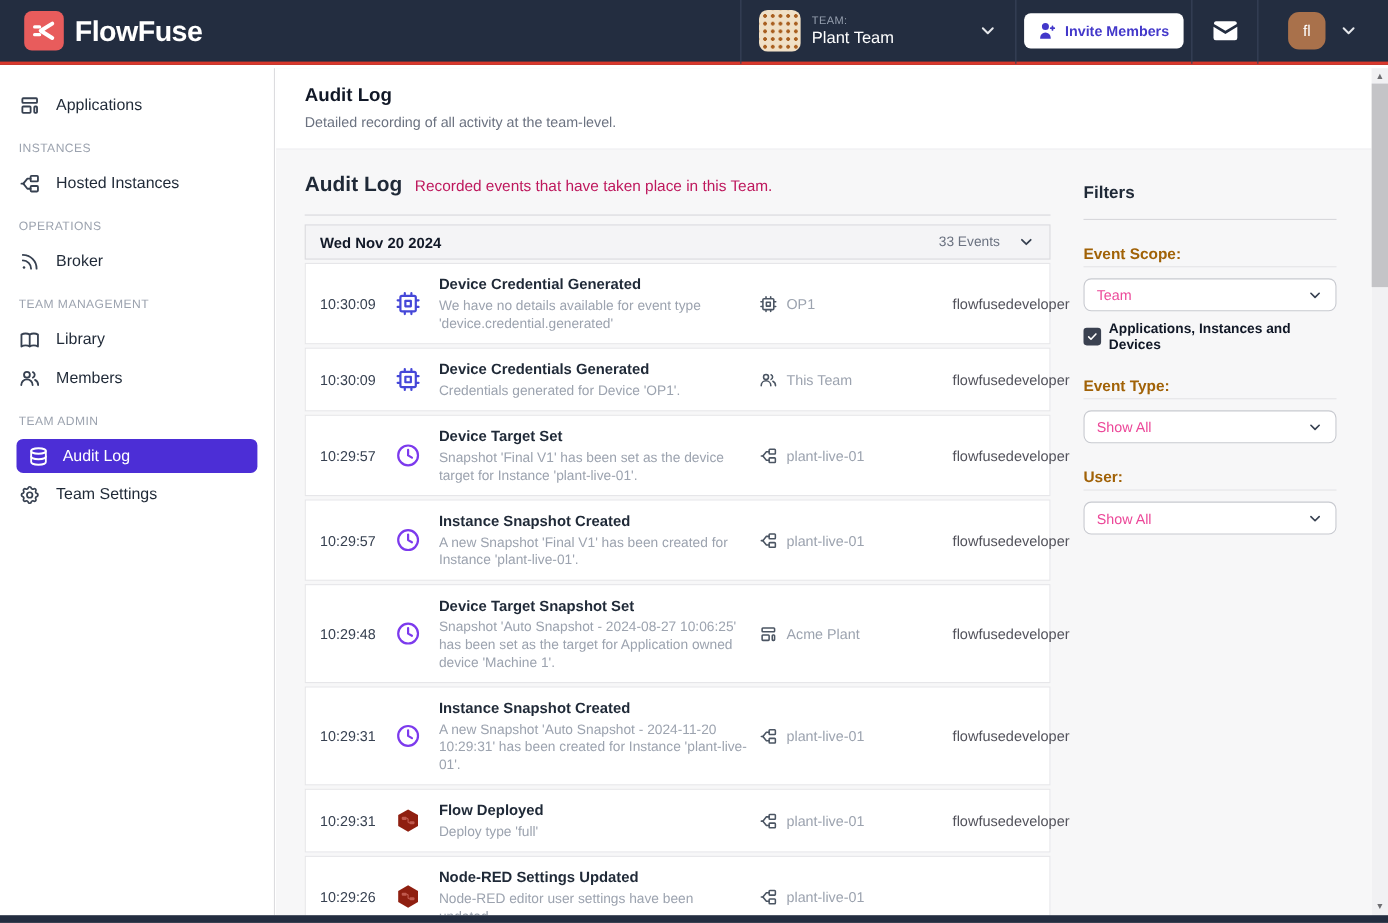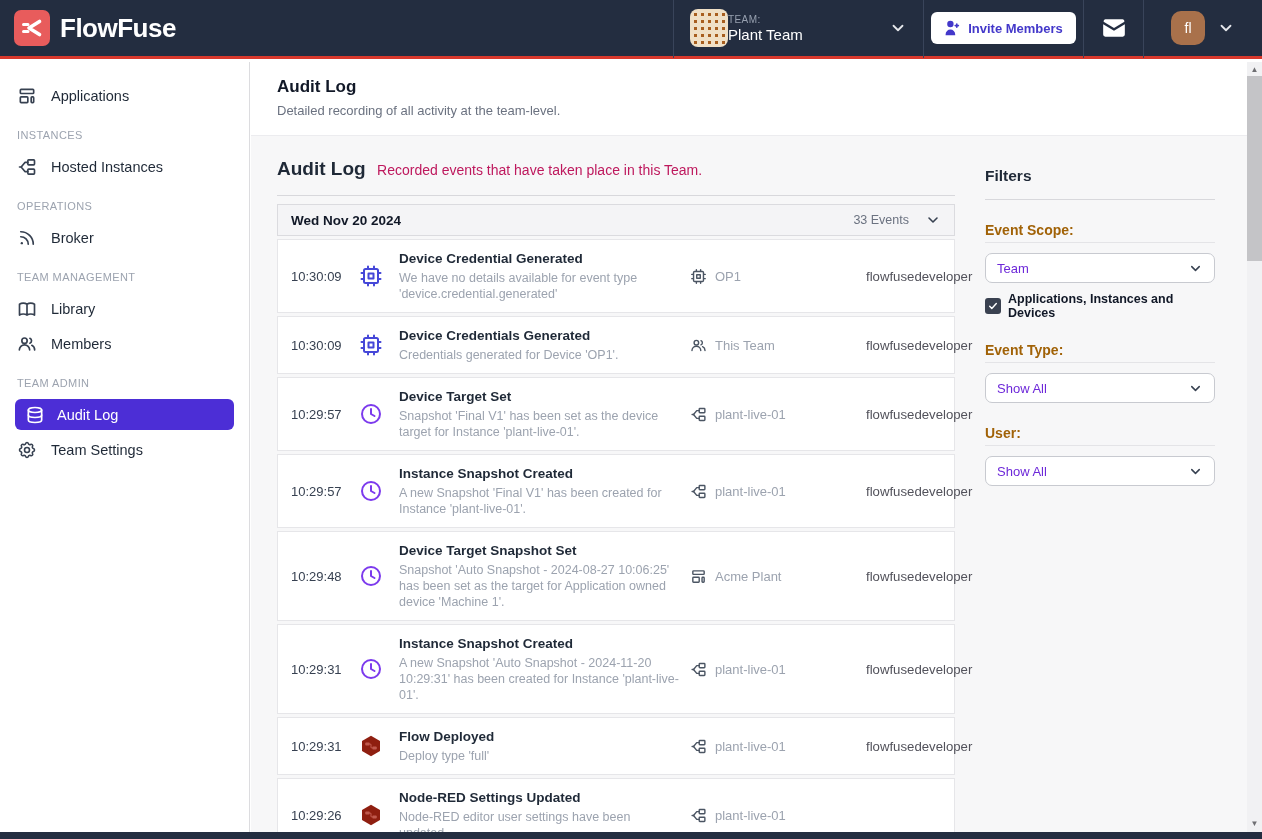--- a/index.html
+++ b/index.html
@@ -3,27 +3,27 @@
 <meta charset="utf-8">
 <style>
   * { margin:0; padding:0; box-sizing:border-box; }
   html,body { width:1262px; height:839px; overflow:hidden; background:#fff;
     font-family:"Liberation Sans", sans-serif; }
   svg { display:block; }
 
   
   .navbar { position:absolute; top:0; left:0; right:0; height:59px; background:#232D40;
     border-bottom:3px solid #D9382C; display:flex; align-items:center; z-index:40; }
-  .nav-left { display:flex; align-items:center; gap:10px; padding-left:14px; flex:1; }
+  .nav-left { display:flex; align-items:center; gap:10px; padding-left:22px; flex:1; }
   .logo-box { width:36px; height:36px; border-radius:7px; background:#E85C5C;
     display:flex; align-items:center; justify-content:center; }
   .logo-box svg { width:24px; height:24px; }
   .brand-name { color:#fff; font-size:26px; font-weight:700; letter-spacing:-0.5px; }
   .nav-sect { height:59px; display:flex; align-items:center; border-left:1px solid #39445A; }
-  .team-sect { width:250px; padding:0 16px; cursor:pointer;margin-left:28px; }
+  .team-sect { width:250px; padding:0 16px; gap:10px; cursor:pointer;margin-left:28px; }
   .team-avatar { width:38px; height:38px; border-radius:8px; background-color:#F0E0C6;
     background-image:radial-gradient(#A85E1E 1.6px, transparent 1.9px);
     background-size:7px 7px; background-position:2px 2px; flex:none; }
   .team-meta { flex:1; }
   .team-label { color:#97A0AF; font-size:10px; letter-spacing:0.4px; }
   .team-name { color:#fff; font-size:15px; margin-top:1px; }
   .nav-chev { width:18px; height:18px; color:#E5E7EB; }
   .invite-sect { width:160px; justify-content:center; }
   .invite-btn { background:#fff; border:none; border-radius:6px; padding:8px 13px;
     display:flex; align-items:center; gap:8px; color:#4338CA; font-size:13px; font-weight:700;
@@ -83,21 +83,21 @@
   .ev-user { flex:1; text-align:right; font-size:13.2px; color:#52525B;margin-left:36px; }
 
   
   .col-filters { width:230px; flex:none; padding-top:11px; }
   .filters-title { font-size:15.5px; font-weight:700; color:#1F2937; }
   .filters-divider { border:none; border-top:1px solid #D8D8DC; margin-top:14px; }
   .filter-label { margin-top:22px; font-size:14px; font-weight:700; color:#a16207;
     padding-bottom:4px; border-bottom:1px solid #E4E4E7; }
   .select-box { margin-top:10px; height:30px; background:#fff; border:1px solid #C8CAD0;
     border-radius:7px; display:flex; align-items:center; padding:0 11px; cursor:pointer; }
-  .select-box .sel-val { flex:1; font-size:13px; color:#6d28d9; }
+  .select-box .sel-val { flex:1; font-size:13px; color:#ec4899; }
   .select-box .chev { width:15px; height:15px; color:#374151; }
   .check-row { margin-top:9px; display:flex; align-items:center; gap:7px; cursor:pointer; }
   .checkbox { width:16px; height:16px; background:#3A4150; border-radius:3px; flex:none;
     display:flex; align-items:center; justify-content:center; }
   .checkbox svg { width:12px; height:12px; }
   .check-label { font-size:12.5px; font-weight:600; color:#111827; }
 
   
   .scrollbar { position:absolute; top:62px; right:0; bottom:0; width:15px; background:#F1F1F3; z-index:45; }
   .sb-arrow { position:absolute; left:0; width:15px; height:15px; display:flex;

